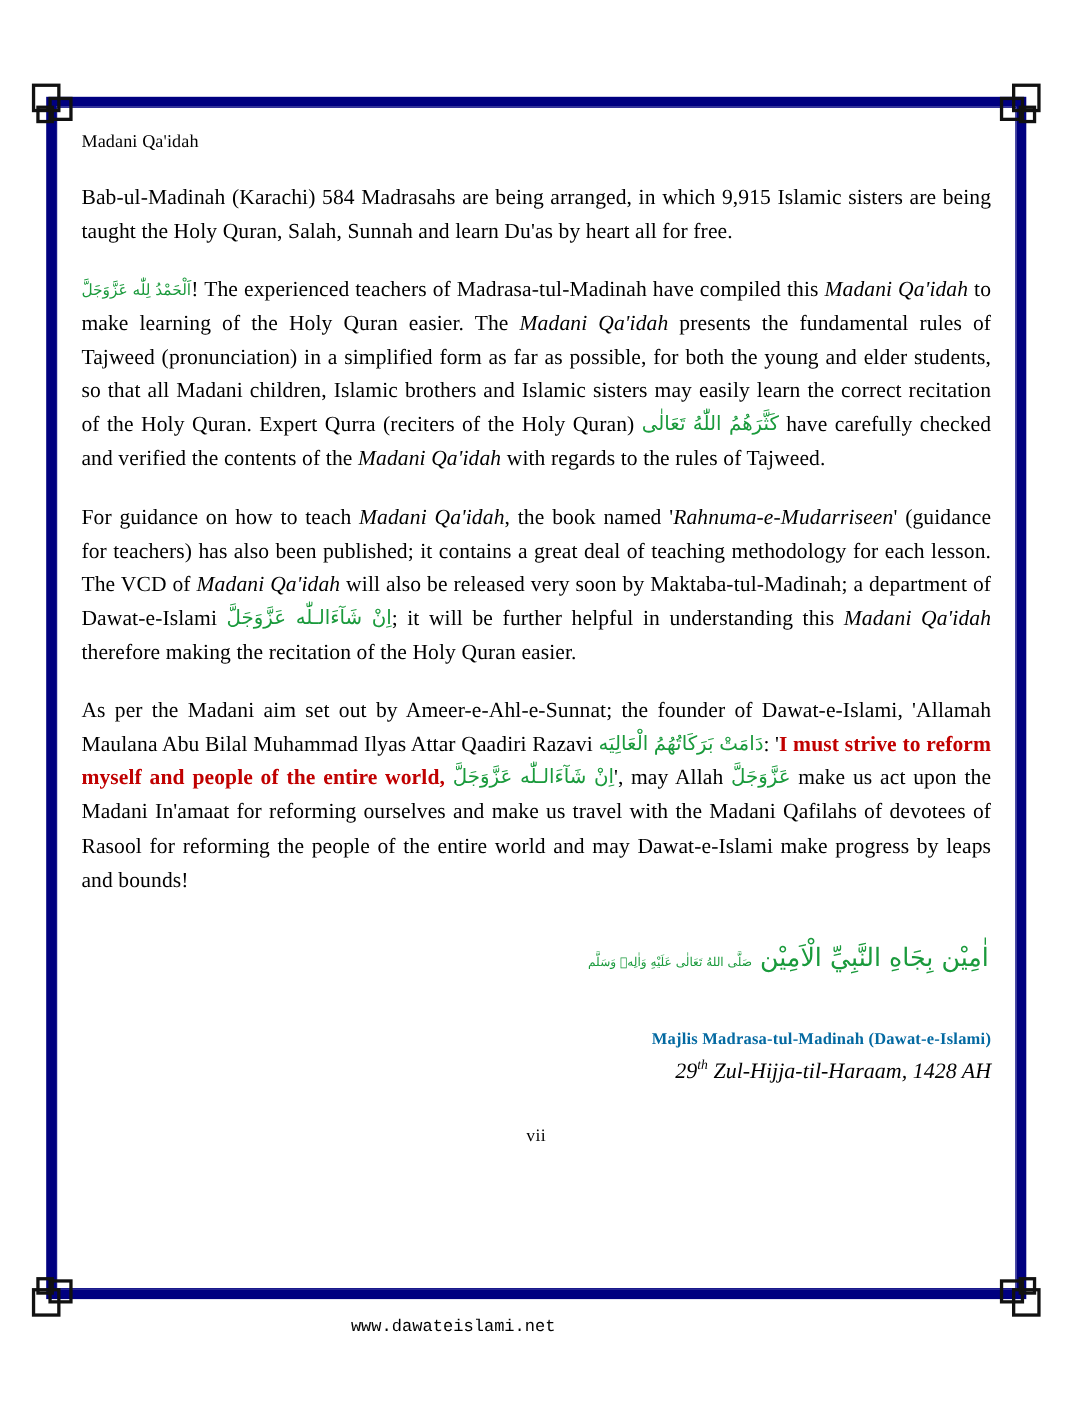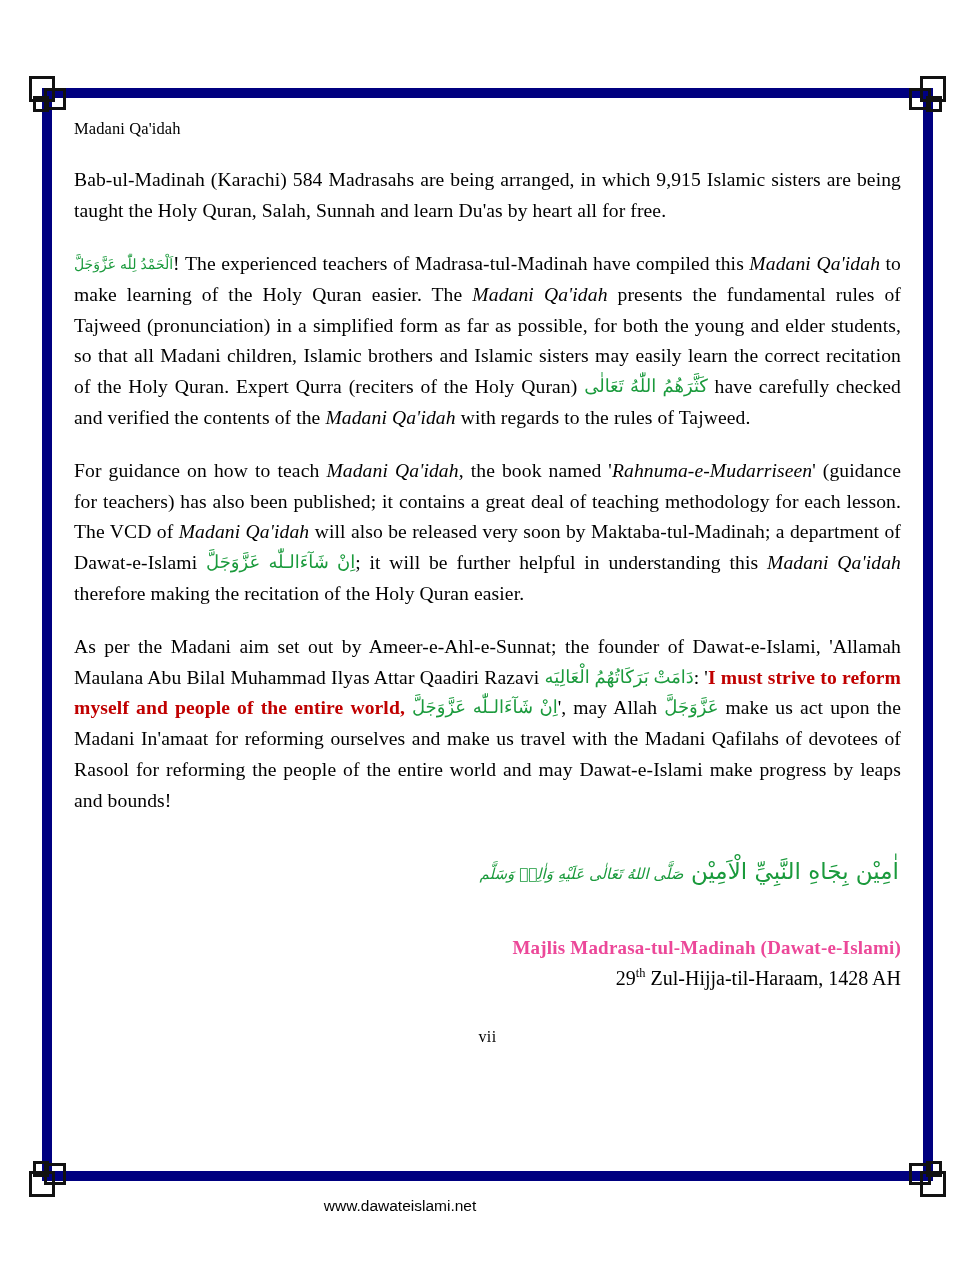--- a/index.html
+++ b/index.html
@@ -90,21 +90,21 @@
     text-align: justify;
     text-justify: inter-word;
     letter-spacing: 0.1px;
   }
   p.body-par:last-of-type { margin-bottom: 0; }
 
   .ital { font-style: italic; }
 
   .ar {
     color: #1a9a3c;
-    font-family: Liberation Serif, serif;
+    font-family: Liberation Sans, sans-serif;
     font-size: 14px;
     direction: rtl;
     unicode-bidi: isolate;
     white-space: nowrap;
     line-height: 1;
     vertical-align: 1px;
   }
   .ar.small {
     font-size: 18px;
   }
@@ -118,59 +118,60 @@
   .dua-line {
     margin: 36px 0 0 0;
     text-align: right;
     color: #1a9a3c;
     font-family: "DejaVu Sans", sans-serif;
     font-size: 23px;
     direction: rtl;
     line-height: 1.6;
     padding-right: 2px;
   }
-  .dua-line .sm { font-size: 15px; font-style: italic; }
+  .dua-line .sm { font-size: 11px; }
 
   
   .signature {
     margin-top: 48px;
     text-align: right;
-    font-size: 19px;
+    font-size: 15px;
     font-weight: bold;
-    color: #ec4899;
+    color: #0369a1;
     letter-spacing: 0.2px;
   }
   .sig-date {
     margin-top: 7px;
     text-align: right;
     font-size: 20px;
     font-weight: normal;
     color: #000000;
+    font-style: italic;
   }
   .sig-date sup {
     font-size: 0.62em;
     vertical-align: super;
   }
 
   
   .folio {
     margin-top: 38px;
     text-align: center;
     font-size: 16px;
     letter-spacing: 0.4px;
   }
 
   
   .footer-url {
     position: absolute;
-    left: 0;
+    left: 12px;
     top: 1197px;
     width: 800px;
     text-align: center;
-    font-family: Liberation Sans, sans-serif;
+    font-family: Liberation Mono, monospace;
     font-size: 15.5px;
     color: #000000;
   }
 </style>
 </head>
 <body>
 
 <div id="page">
 
   <div class="border-frame"></div>

